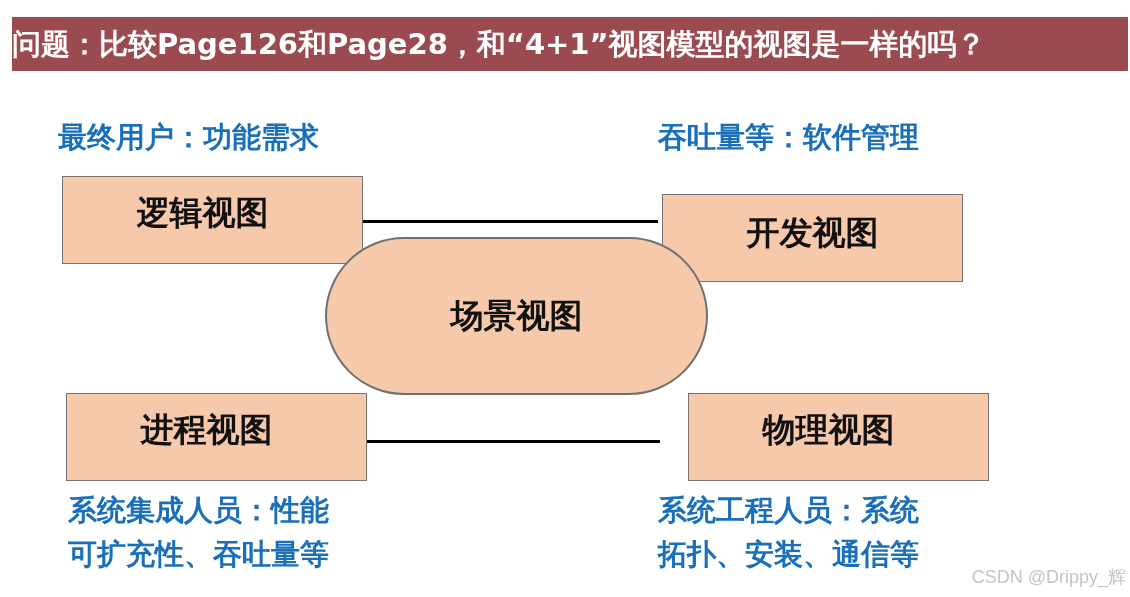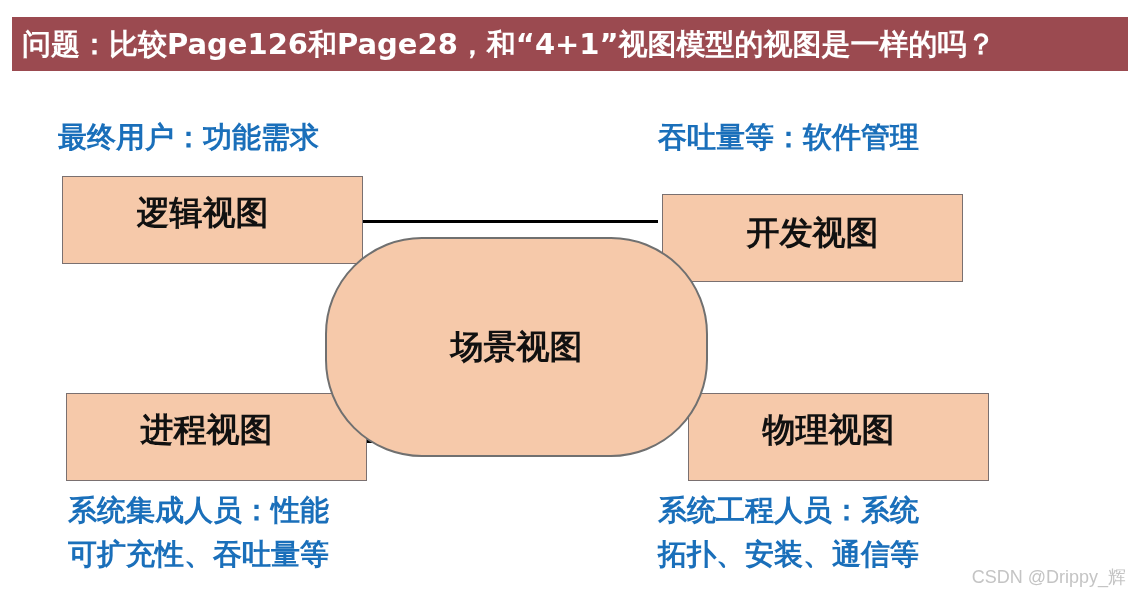--- a/index.html
+++ b/index.html
@@ -5,38 +5,38 @@
     html, body { margin: 0; padding: 0; }
     body {
       width: 1130px; height: 597px; position: relative; overflow: hidden;
       background: #ffffff;
       font-family: "DejaVu Sans", "Liberation Sans", sans-serif;
     }
     .title-bar {
       position: absolute; left: 12px; top: 17px; width: 1116px; height: 54px;
       background: #9b4a50; color: #ffffff;
       font-size: 29px; font-weight: bold; line-height: 54px;
-      padding-left: 10px; box-sizing: border-box; white-space: nowrap;
+      box-sizing: border-box; white-space: nowrap;
       letter-spacing: 0px;
     }
     .role-label {
       position: absolute; color: #1a6fba; font-size: 29px; font-weight: bold;
       line-height: 42px; white-space: nowrap;
     }
     .view-box {
       position: absolute; background: #f6c9aa; border: 1.5px solid #7a7070;
       box-sizing: border-box; color: #111111; font-size: 33px; font-weight: bold;
       text-align: center;
     }
     .view-box span { position: absolute; left: 0; right: 0; }
     .connector {
       position: absolute; height: 3px; background: #000000;
     }
     .scenario {
-      position: absolute; left: 325px; top: 237px; width: 383px; height: 220px;
+      position: absolute; left: 325px; top: 237px; width: 383px; height: 158px;
       background: #f6c9aa; border: 2px solid #707070; border-radius: 97px;
       box-sizing: border-box; color: #111111; font-size: 33px; font-weight: bold;
       display: flex; align-items: center; justify-content: center;
     }
     .watermark {
       position: absolute; right: 4px; top: 565px; color: #c4c4c4;
       font-size: 18px; font-family: "Liberation Sans", sans-serif; white-space: nowrap;
     }
   </style>
 </head>

